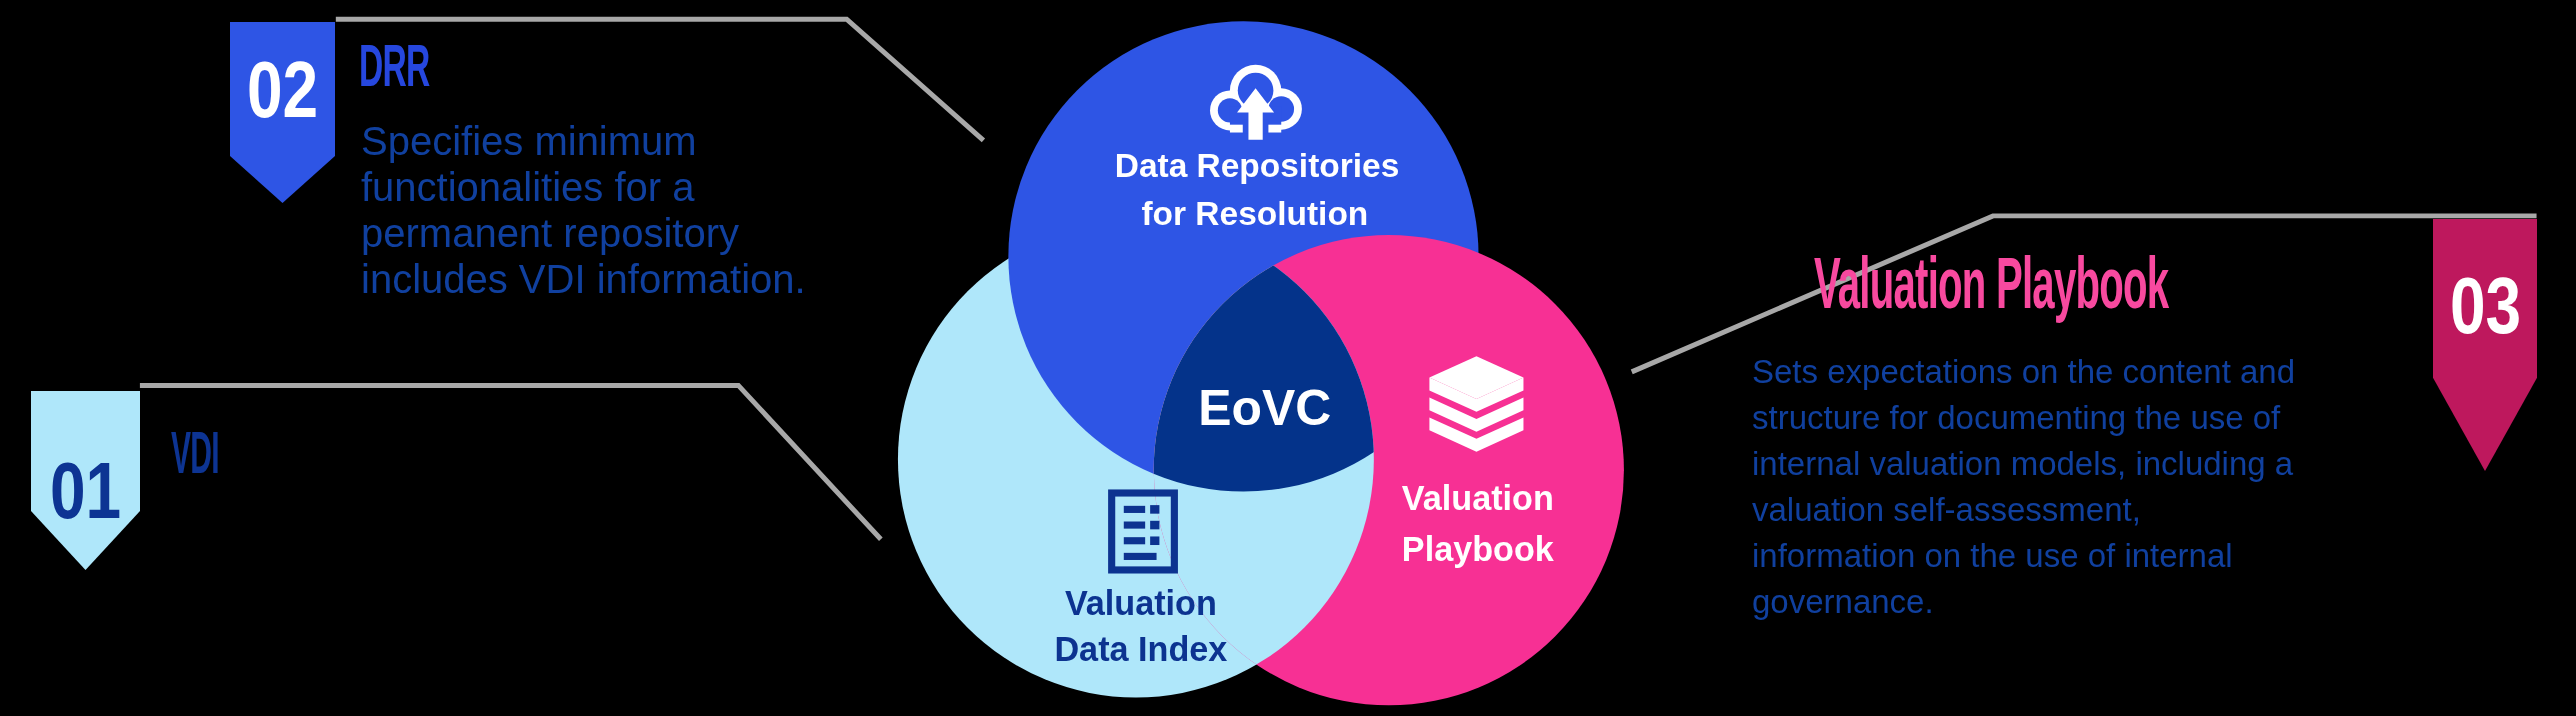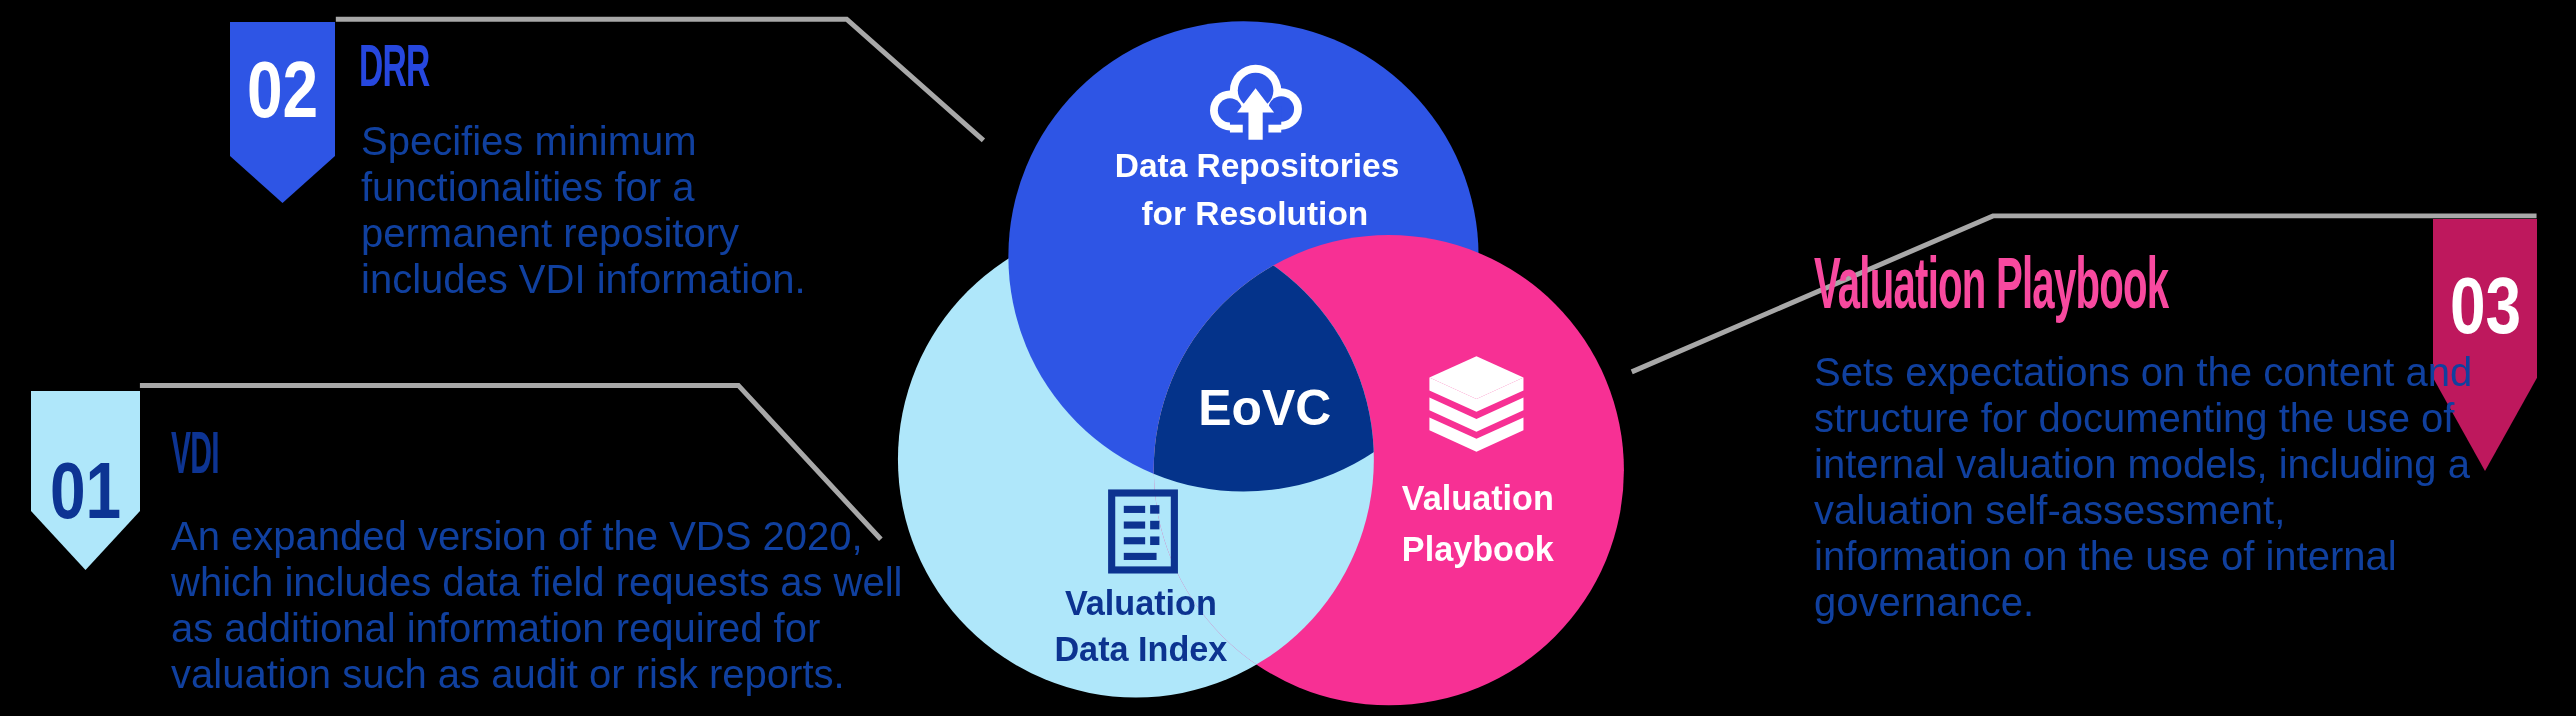--- a/index.html
+++ b/index.html
@@ -26,21 +26,21 @@
            transform-origin:0 50%;letter-spacing:-1.4px;}
   .title-drr{left:359px;top:36px;font-size:60px;color:#2647de;transform:scaleX(.56);}
   .title-vdi{left:171px;top:423px;font-size:60px;color:#0d3493;transform:scaleX(.50);}
   .title-vp {left:1814px;top:246px;font-size:73px;color:#f8499f;transform:scaleX(.55);}
 
   
   .c-body{position:absolute;font-size:40px;line-height:46px;color:#10409f;
           font-weight:400;white-space:nowrap;}
   .body-drr{left:361px;top:118px;}
   .body-vdi{left:171px;top:513px;}
-  .body-vp {left:1814px;top:349px;font-size:40px;line-height:46px;}
+  .body-vp {left:1752px;top:349px;font-size:33px;line-height:46px;}
 </style>
 </head>
 <body>
 
 <div id="canvas">
 
   <svg id="venn-svg" viewBox="0 0 3615 1005">
     <defs>
       <clipPath id="clipPink">
           <circle cx="1949" cy="660" r="330"></circle>
@@ -125,26 +125,20 @@
     <div>Specifies minimum</div>
     <div>functionalities for a</div>
     <div>permanent repository</div>
     <div>includes VDI information.</div>
   </div>
 
   <div class="ribbon ribbon-01">
     <span class="num">01</span>
   </div>
   <div class="c-title title-vdi">VDI</div>
-  <div class="c-body body-vdi">
-    <div>An expanded version of the VDS 2020,</div>
-    <div>which includes data field requests as well</div>
-    <div>as additional information required for</div>
-    <div>valuation such as audit or risk reports.</div>
-  </div>
 
   <div class="ribbon ribbon-03">
     <span class="num">03</span>
   </div>
   <div class="c-title title-vp">Valuation Playbook</div>
   <div class="c-body body-vp">
     <div>Sets expectations on the content and</div>
     <div>structure for documenting the use of</div>
     <div>internal valuation models, including a</div>
     <div>valuation self-assessment,</div>

